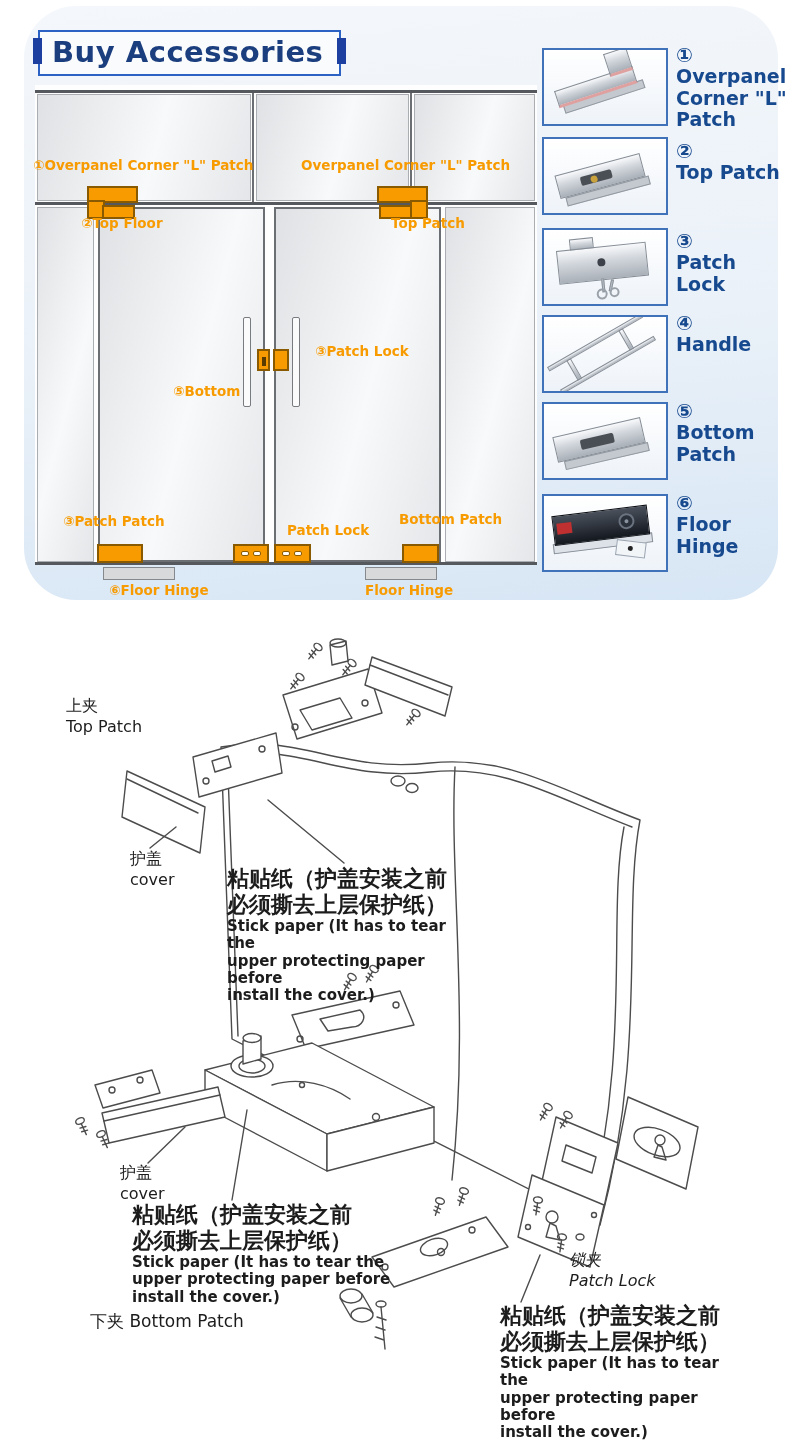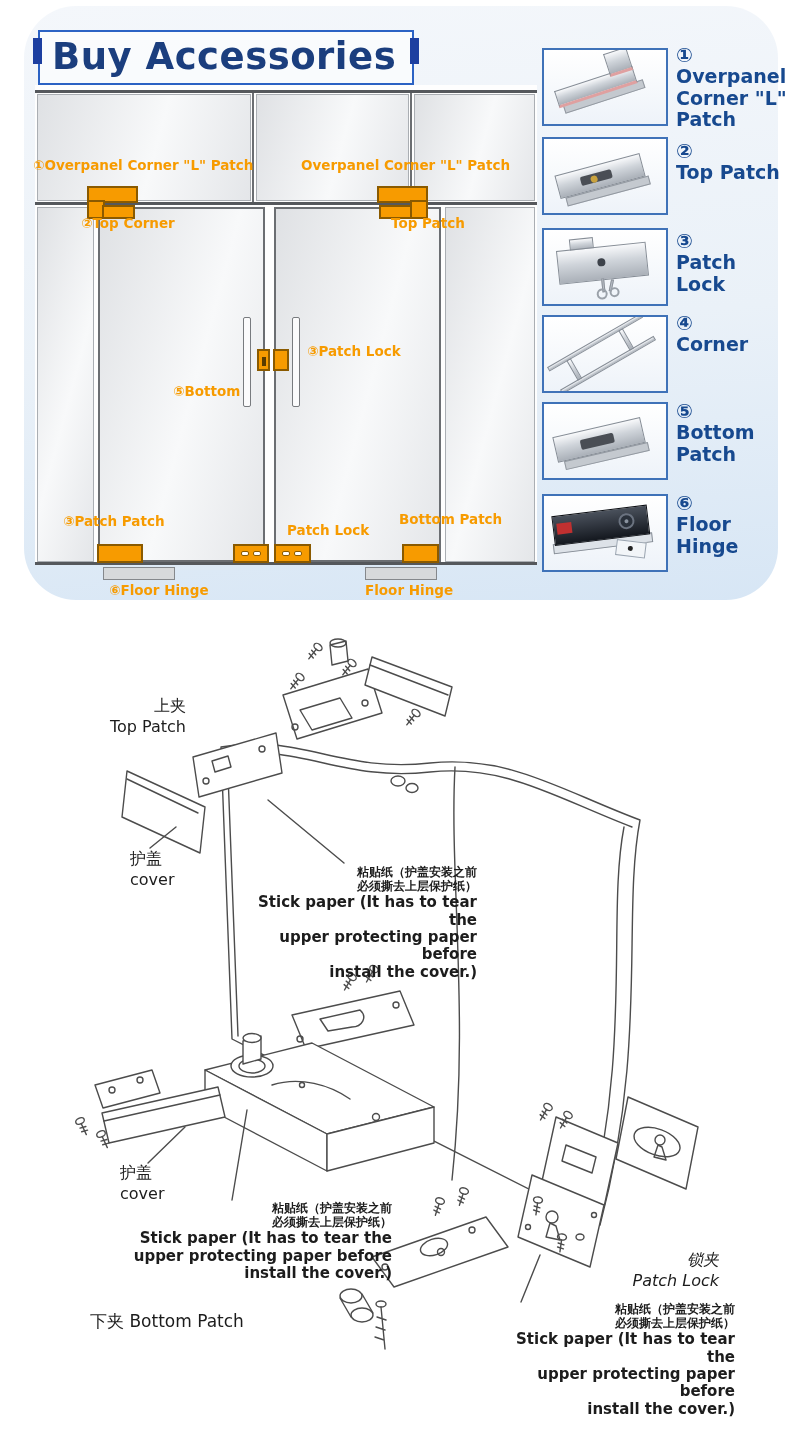--- a/index.html
+++ b/index.html
@@ -5,21 +5,21 @@
   html,body{margin:0;padding:0;background:#ffffff;}
   #page{position:relative;width:800px;height:1446px;background:#ffffff;overflow:hidden;
         font-family:"DejaVu Sans","Liberation Sans",sans-serif;}
   
   .top-panel{position:absolute;left:24px;top:6px;width:754px;height:594px;border-radius:52px;
              background:linear-gradient(175deg,#f4f7fb 0%,#eaf1f8 55%,#d7e6f5 100%);}
   .title-frame{position:absolute;left:38px;top:30px;padding:3px 16px 5px 12px;
                border:2px solid #2b62c4;background:rgba(255,255,255,.55);}
   .title-frame:before{content:"";position:absolute;left:-7px;top:6px;width:9px;height:26px;background:#1d3fa0;}
   .title-frame:after{content:"";position:absolute;right:-7px;top:6px;width:9px;height:26px;background:#1d3fa0;}
-  .title-text{font-size:37px;font-weight:bold;color:#1b3e7e;letter-spacing:.5px;white-space:nowrap;}
+  .title-text{font-size:29px;font-weight:bold;color:#1b3e7e;letter-spacing:.5px;white-space:nowrap;}
   
   .scene{position:absolute;left:35px;top:85px;width:502px;height:515px;}
   .scene *{position:absolute;box-sizing:border-box;}
   .scene-white{left:0;top:0;width:502px;height:479px;background:#fefefe;}
   .rail{background:#55585c;}
   .glass{background:linear-gradient(105deg,#dfe1e4 0%,#f8f9fa 55%,#e4e6e9 100%);border:1px solid #aaaeb3;}
   .panel{border:2px solid #6b6e72;}
   .vdiv{background:#6b6e72;}
   .orange{background:#f79b00;border:2px solid #8a5a00;}
   .pill{background:#fff;border:1px solid #8a5a00;border-radius:2px;}
@@ -32,24 +32,24 @@
   .plabel{position:absolute;left:676px;width:114px;color:#17498f;font-weight:bold;font-size:19px;line-height:1.12;}
   .pnum,.pname{display:block;}
   .pnum{font-size:20px;}
   
   .metal{background:linear-gradient(180deg,#f8f9fb 0%,#cfd4da 45%,#aab0b8 100%);border:1px solid #868d96;}
   .dark {background:linear-gradient(180deg,#4a515c,#14181f);border:1px solid #0c0f14;}
   .t-rot{position:absolute;}
   .t-rot *{position:absolute;box-sizing:border-box;}
   
   .xtext{position:absolute;color:#1c1c1c;}
-  .cnl{font-size:12px;font-weight:600;line-height:1.18;font-family:Liberation Mono, monospace;}
+  .cnl{font-size:22px;font-weight:600;line-height:1.18;}
   .enl{font-size:15px;font-weight:600;line-height:1.16;}
   .plain{font-size:16px;font-weight:500;}
-  .center{text-align:right;}
+  .center{text-align:left;}
   svg.art{position:absolute;left:0;top:615px;}
   svg.art path, svg.art line, svg.art ellipse, svg.art circle, svg.art rect{
       stroke:#4c4c4c;stroke-width:1.4;fill:none;stroke-linejoin:round;stroke-linecap:round;}
   svg.art .solid{fill:#ffffff;}
 </style>
 </head>
 <body>
 
 <div id="page">
 
@@ -101,23 +101,23 @@
       <div class="pill" style="left:18px;top:5px;width:8px;height:5px;"></div>
     </div>
     <div class="orange" style="left:239px;top:459px;width:37px;height:19px;">
       <div class="pill" style="left:6px;top:5px;width:8px;height:5px;"></div>
       <div class="pill" style="left:18px;top:5px;width:8px;height:5px;"></div>
     </div>
     <div class="orange" style="left:367px;top:459px;width:37px;height:19px;"></div>
 
     <div class="olabel" style="left:-2px;top:72px;">①Overpanel Corner "L" Patch</div>
     <div class="olabel" style="left:266px;top:72px;">Overpanel Corner "L" Patch</div>
-    <div class="olabel" style="left:46px;top:130px;">②Top Corner</div>
+    <div class="olabel" style="left:46px;top:130px;">②Top Floor</div>
     <div class="olabel" style="left:356px;top:130px;">Top Patch</div>
-    <div class="olabel" style="left:272px;top:258px;">③Patch Lock</div>
+    <div class="olabel" style="left:280px;top:258px;">③Patch Lock</div>
     <div class="olabel" style="left:138px;top:298px;">⑤Bottom</div>
     <div class="olabel" style="left:28px;top:428px;">③Patch Patch</div>
     <div class="olabel" style="left:252px;top:437px;">Patch Lock</div>
     <div class="olabel" style="left:364px;top:426px;">Bottom Patch</div>
     <div class="olabel" style="left:74px;top:497px;">⑥Floor Hinge</div>
     <div class="olabel" style="left:330px;top:497px;">Floor Hinge</div>
   </div>
 
   <div class="thumb" style="top:48px;">
     <div class="t-rot" style="left:14px;top:26px;width:92px;height:40px;transform:rotate(-18deg);">
@@ -163,21 +163,21 @@
   <div class="thumb" style="top:315px;">
     <div class="t-rot" style="left:4px;top:20px;width:112px;height:34px;transform:rotate(-30deg);">
       <div class="metal" style="left:0;top:0;width:108px;height:5px;"></div>
       <div class="metal" style="left:0;top:26px;width:108px;height:5px;"></div>
       <div class="metal" style="left:20px;top:4px;width:5px;height:23px;"></div>
       <div class="metal" style="left:80px;top:4px;width:5px;height:23px;"></div>
     </div>
   </div>
   <div class="plabel" style="top:312px;">
     <span class="pnum">④</span>
-    <span class="pname">Corner</span>
+    <span class="pname">Handle</span>
   </div>
 
   <div class="thumb" style="top:402px;">
     <div class="t-rot" style="left:12px;top:22px;width:96px;height:44px;transform:rotate(-13deg);">
       <div class="metal" style="left:6px;top:26px;width:86px;height:9px;background:#c4c9cf;border-color:#9298a0;"></div>
       <div class="metal" style="left:0;top:0;width:90px;height:26px;"></div>
       <div style="left:26px;top:9px;width:34px;height:10px;background:#4a4e55;border-radius:2px;"></div>
     </div>
   </div>
   <div class="plabel" style="top:400px;">

